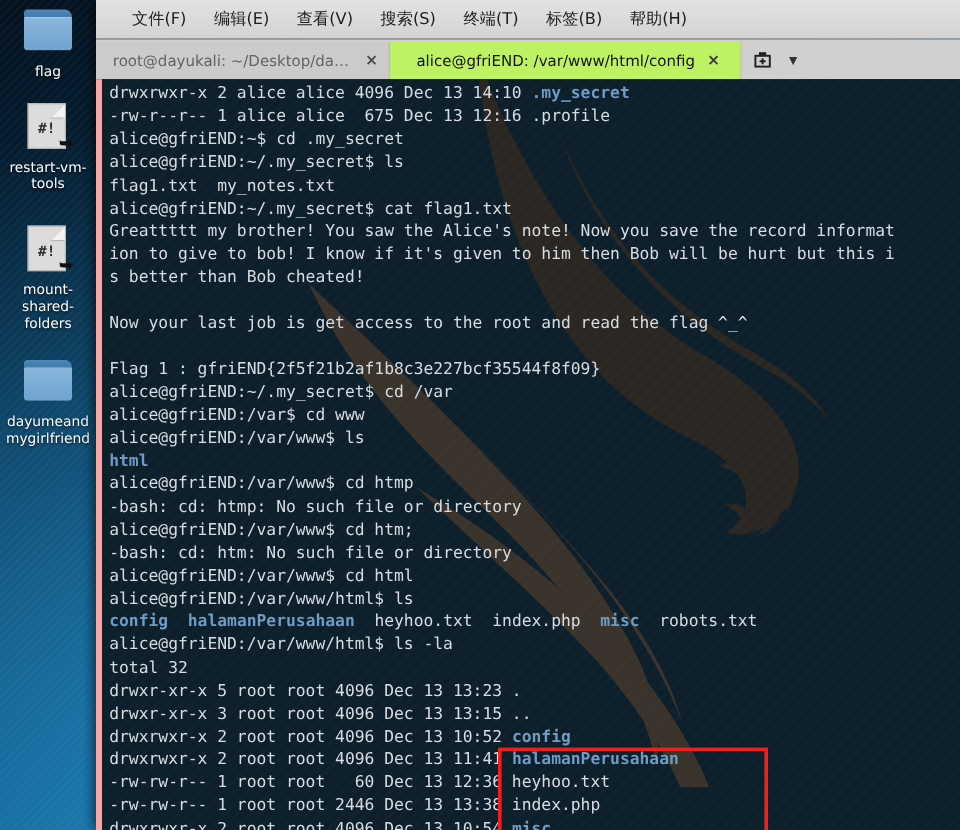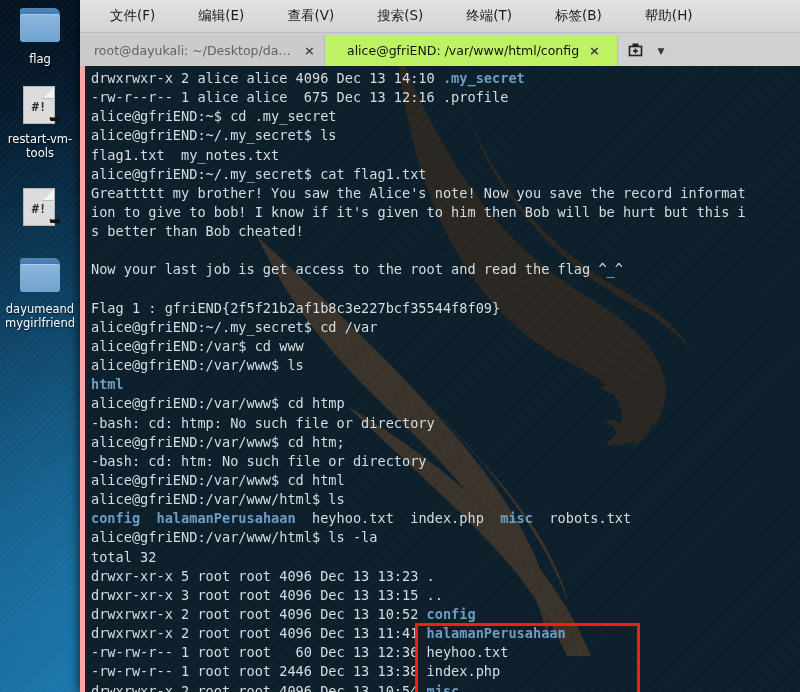--- a/index.html
+++ b/index.html
@@ -88,21 +88,20 @@
     display: flex; flex-direction: column;
     box-shadow: -3px 0 8px rgba(0,0,0,0.5);
   }
 
   #menubar {
     height: 33px; flex: 0 0 33px;
     background: linear-gradient(#e2e2e2, #d3d3d3);
     border-bottom: 1px solid #bdbdbd;
     display: flex; align-items: center;
     padding-left: 22px;
-    gap: 20px;
   }
   .menu-item {
     font-size: 13.5px; color: #1c1c1c;
     padding: 2px 8px; margin-right: 7px;
     white-space: nowrap;
     font-family: "DejaVu Sans", sans-serif;
   }
 
   #tabbar {
     height: 33px; flex: 0 0 33px;
@@ -205,20 +204,21 @@
   </div>
 
   <div class="desk-icon" style="margin-top:26px;">
     <span class="glyph">
       <span class="doc-page">
           <span class="doc-fold"></span>
           <span class="doc-hash">#!</span>
         </span>
       <span class="doc-arrow">➥</span>
     </span>
+    <span class="label">mount-shared-folders</span>
   </div>
 
   <div class="desk-icon" style="margin-top:20px;">
     <span class="glyph">
       <span class="folder-back"></span>
         <span class="folder-front"></span>
     </span>
     <span class="label">dayumeandmygirlfriend</span>
   </div>
 

